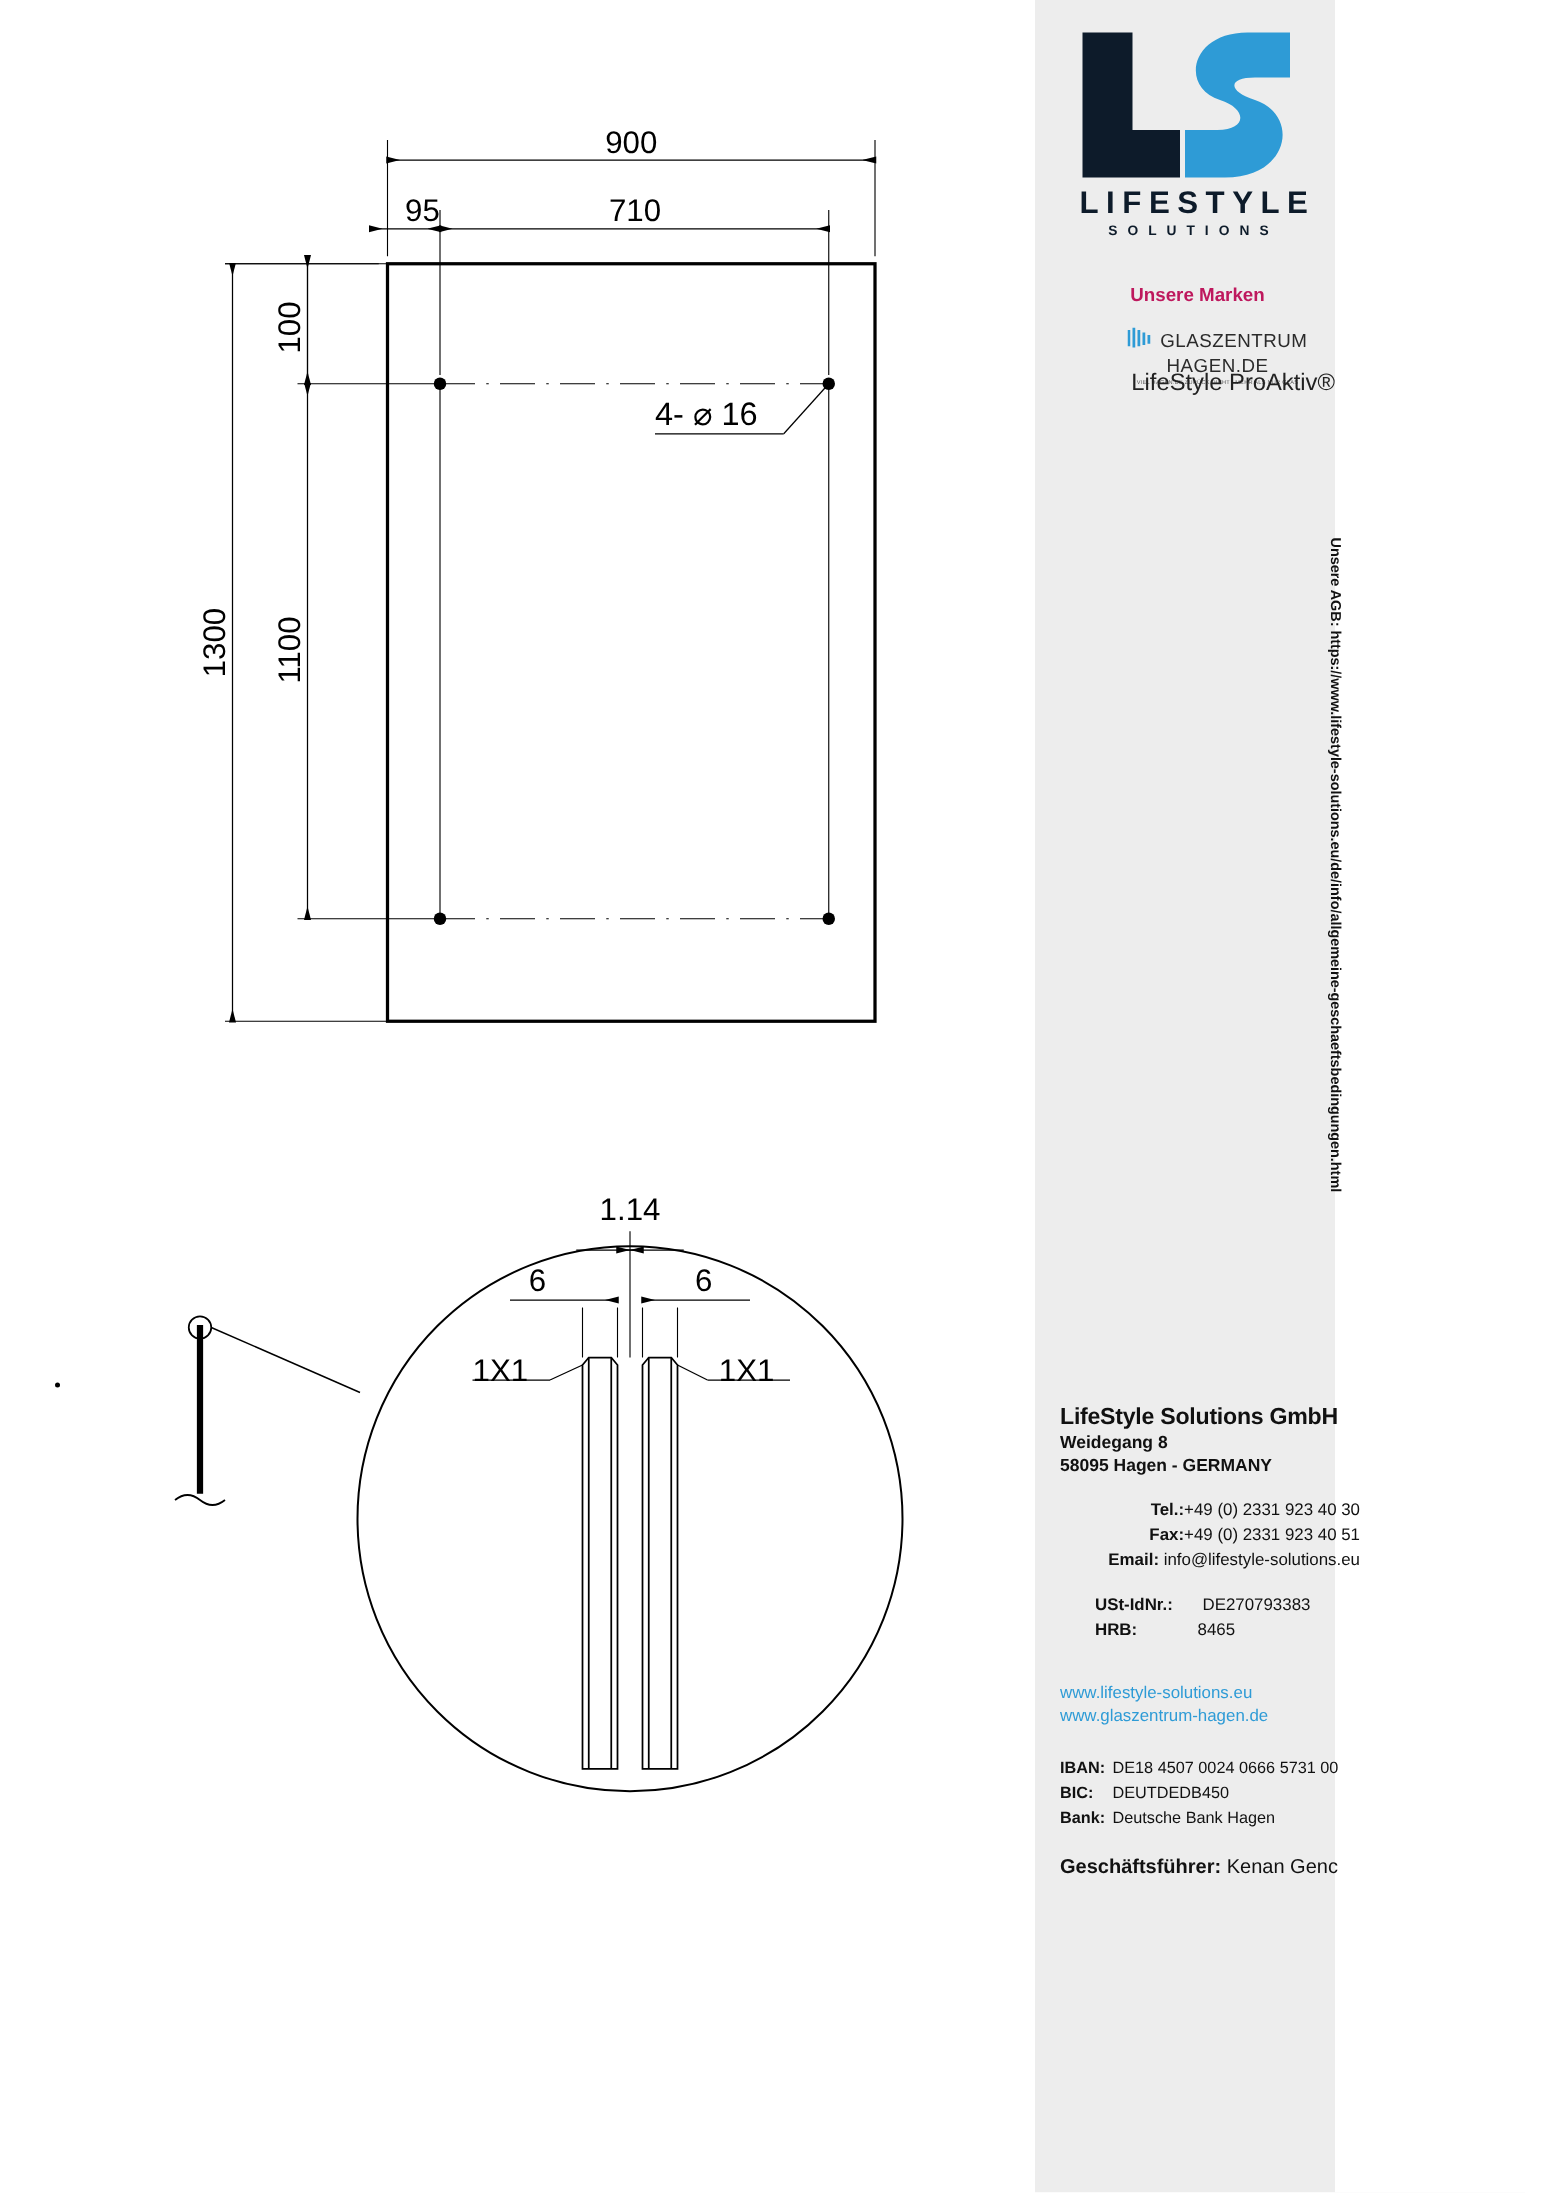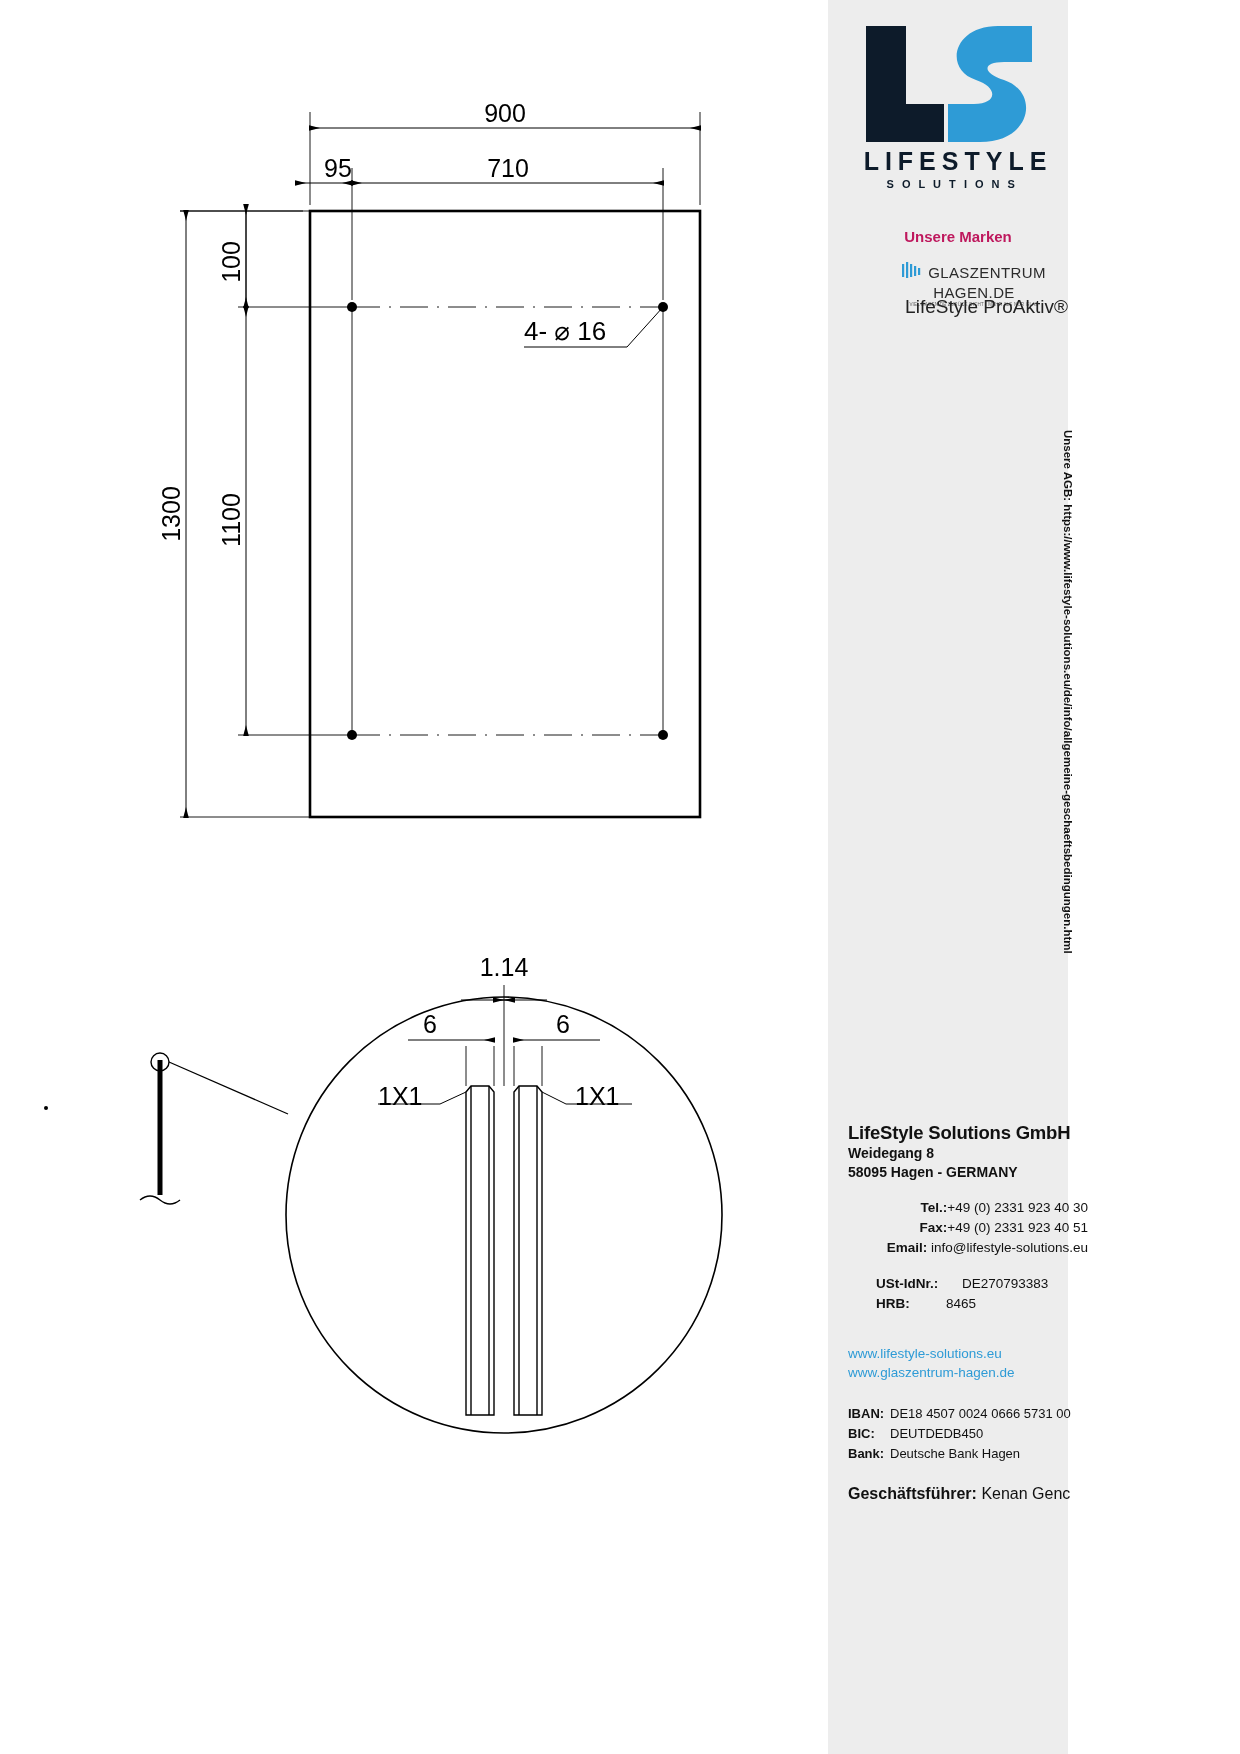--- a/index.html
+++ b/index.html
@@ -258,21 +258,21 @@
     <span class="lbl">Email:</span>
     <span>info@lifestyle-solutions.eu</span>
   </div>
 
   <div style="height:16px"></div>
 
   <div class="tax-row">
     <span class="lbl" style="width:86px">USt-IdNr.:</span><span>DE270793383</span>
   </div>
   <div class="tax-row">
-    <span class="lbl" style="width:70px">HRB:</span><span>8465</span>
+    <span class="lbl" style="width:82px">HRB:</span><span>8465</span>
   </div>
 
   <div style="height:30px"></div>
 
   <a class="weblink" href="#">www.lifestyle-solutions.eu</a>
   <a class="weblink" href="#">www.glaszentrum-hagen.de</a>
 
   <div style="height:22px"></div>
 
   <div class="bank-row">

